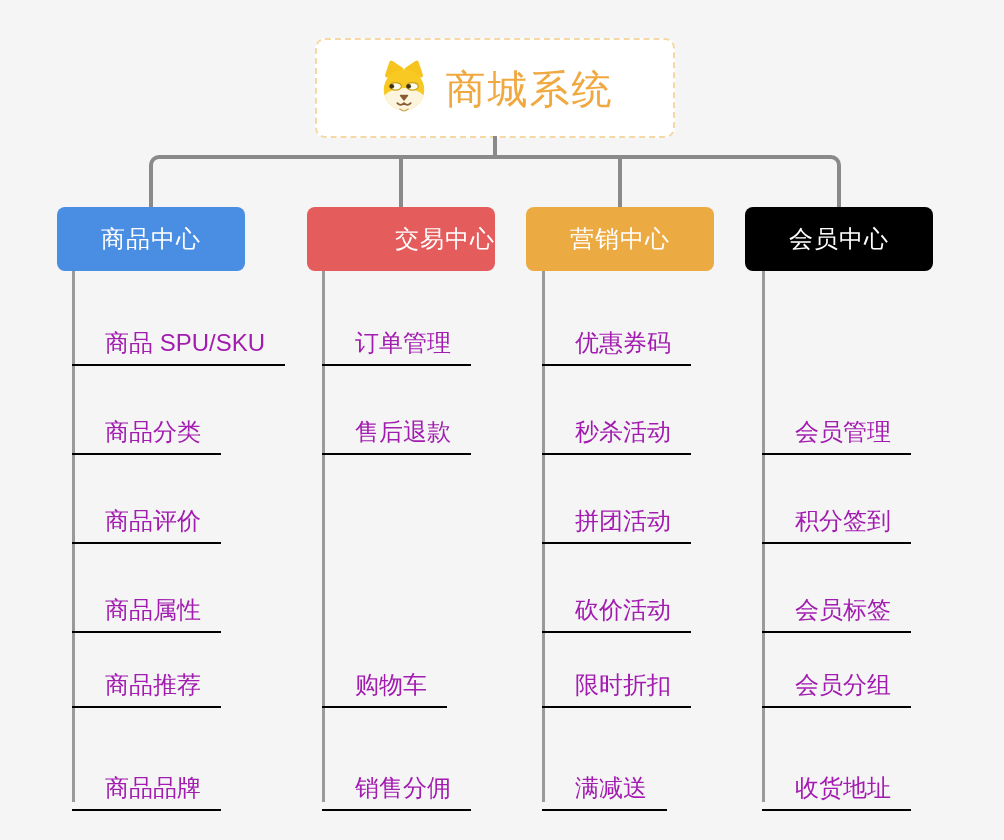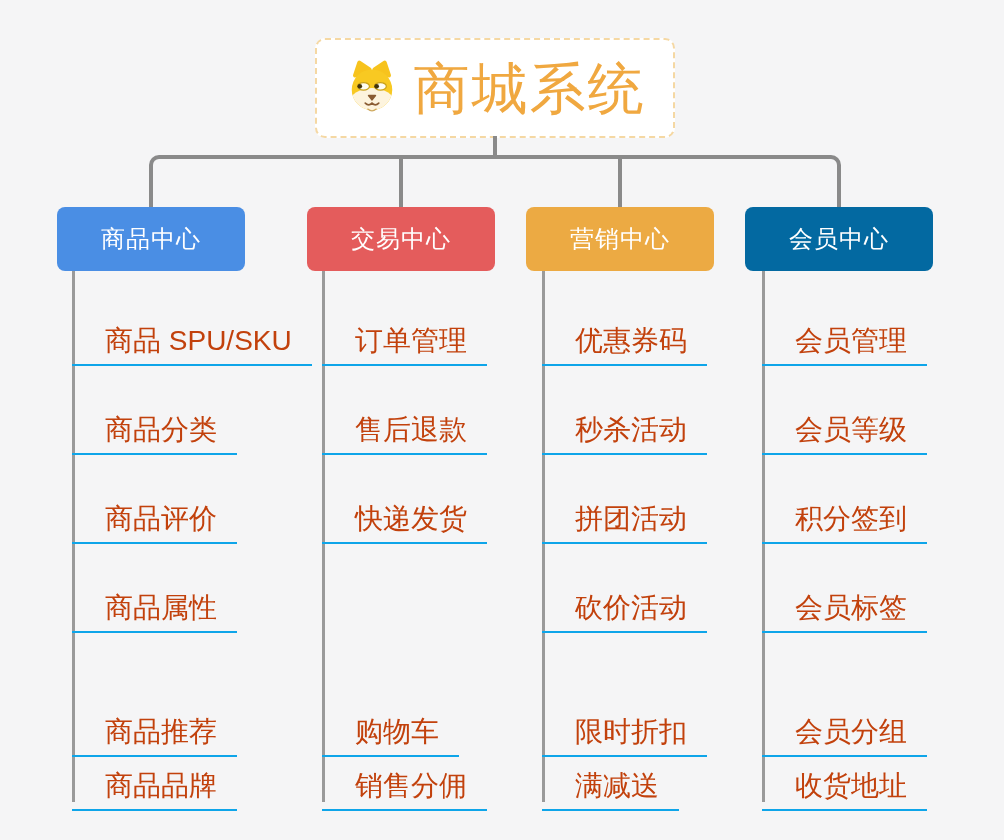--- a/index.html
+++ b/index.html
@@ -12,21 +12,21 @@
   .canvas{position:absolute;inset:0;}
 
   
   .root-node{
     position:absolute;left:315px;top:38px;width:360px;height:100px;
     background:#ffffff;border:2px dashed #f5d8a3;border-radius:10px;
     box-sizing:border-box;
     display:flex;align-items:center;justify-content:center;gap:15px;
   }
   .root-title{
-    font-size:56px;letter-spacing:2px;color:#f0a840;line-height:1;
+    font-size:40px;letter-spacing:2px;color:#f0a840;line-height:1;
     padding-top:2px;
   }
   .dog{width:54px;height:56px;display:inline-block;}
 
   
   .conn{position:absolute;background:#8a8a8a;}
   .stub-root{left:493px;top:136px;width:4px;height:21px;}
   .bracket{
     position:absolute;left:149px;top:155px;width:692px;height:54px;
     box-sizing:border-box;background:transparent;
@@ -46,26 +46,26 @@
 
   
   .vline{position:absolute;top:271px;width:3px;height:531px;background:#9a9a9a;}
   .vl0{left:72px;} .vl1{left:322px;} .vl2{left:542px;} .vl3{left:762px;}
 
   
   .leaf{
     position:absolute;height:40px;
     display:flex;align-items:flex-end;
     padding:0 20px 9px 33px;
-    border-bottom:2px solid #0ea5e9;
-    font-size:28px;color:#c2410c;white-space:nowrap;line-height:1;
+    border-bottom:2px solid #000000;
+    font-size:24px;color:#a21caf;white-space:nowrap;line-height:1;
   }
   .lx0{left:72px;} .lx1{left:322px;} .lx2{left:542px;} .lx3{left:762px;}
   .r0{top:315px;} .r1{top:404px;} .r2{top:493px;}
-  .r3{top:582px;} .r4{top:706px;} .r5{top:760px;}
+  .r3{top:582px;} .r4{top:657px;} .r5{top:760px;}
 </style>
 </head>
 <body>
 
 <div class="canvas">
 
   <div class="root-node">
     <span class="dog">
       <svg viewBox="0 0 64 64" width="54" height="56" aria-hidden="true">
         <polygon points="12,17 17,2 29,10" fill="#f7c31d" stroke="#f7c31d" stroke-width="5" stroke-linejoin="round"></polygon>
@@ -90,27 +90,27 @@
   </div>
 
   <div class="conn stub-root" style="background: rgb(138, 138, 138);"></div>
   <div class="bracket"></div>
   <div class="conn drop-2" style="background: rgb(138, 138, 138);"></div>
   <div class="conn drop-3" style="background: rgb(138, 138, 138);"></div>
 
   <div class="branch-box bx0" style="background: rgb(74, 142, 228);">
     <span>商品中心</span>
   </div>
-  <div class="branch-box bx1" style="background: rgb(228, 92, 92);">
+  <div class="branch-box bx1" style="background: rgb(228, 92, 92); justify-content: flex-end;">
     <span>交易中心</span>
   </div>
   <div class="branch-box bx2" style="background: rgb(236, 170, 67);">
     <span>营销中心</span>
   </div>
-  <div class="branch-box bx3" style="background: #0369a1;">
+  <div class="branch-box bx3" style="background: #000000;">
     <span>会员中心</span>
   </div>
 
   <div class="vline vl0"></div>
   <div class="vline vl1"></div>
   <div class="vline vl2"></div>
   <div class="vline vl3"></div>
 
   <div class="leaf lx0 r0">
       <span>商品 SPU/SKU</span>
@@ -130,23 +130,20 @@
   <div class="leaf lx0 r5">
       <span>商品品牌</span>
     </div>
 
   <div class="leaf lx1 r0">
       <span>订单管理</span>
     </div>
   <div class="leaf lx1 r1">
       <span>售后退款</span>
     </div>
-  <div class="leaf lx1 r2">
-      <span>快递发货</span>
-    </div>
   <div class="leaf lx1 r4">
       <span>购物车</span>
     </div>
   <div class="leaf lx1 r5">
       <span>销售分佣</span>
     </div>
 
   <div class="leaf lx2 r0">
       <span>优惠券码</span>
     </div>
@@ -159,25 +156,22 @@
   <div class="leaf lx2 r3">
       <span>砍价活动</span>
     </div>
   <div class="leaf lx2 r4">
       <span>限时折扣</span>
     </div>
   <div class="leaf lx2 r5">
       <span>满减送</span>
     </div>
 
-  <div class="leaf lx3 r0">
+  <div class="leaf lx3 r1">
       <span>会员管理</span>
-    </div>
-  <div class="leaf lx3 r1">
-      <span>会员等级</span>
     </div>
   <div class="leaf lx3 r2">
       <span>积分签到</span>
     </div>
   <div class="leaf lx3 r3">
       <span>会员标签</span>
     </div>
   <div class="leaf lx3 r4">
       <span>会员分组</span>
     </div>

